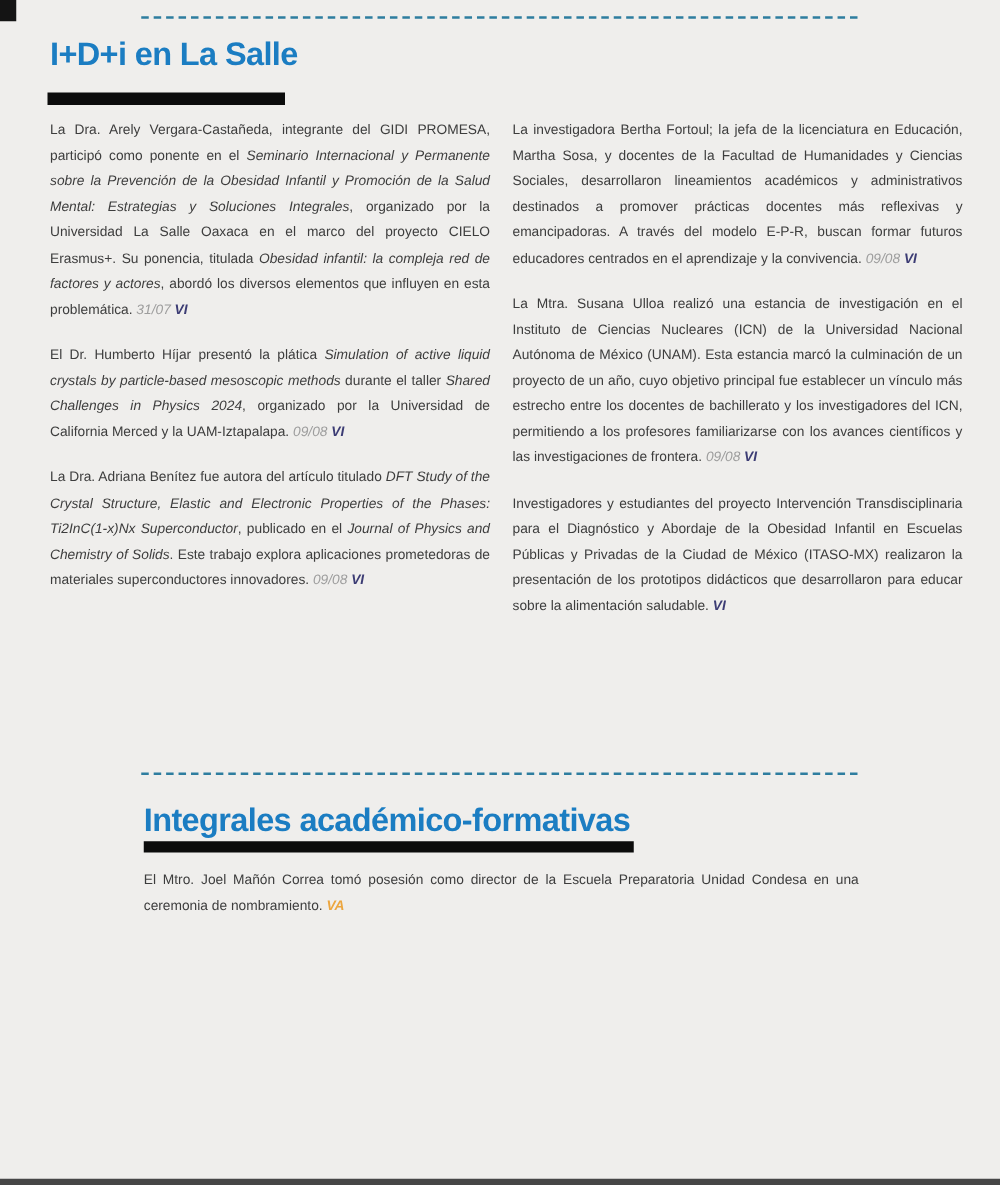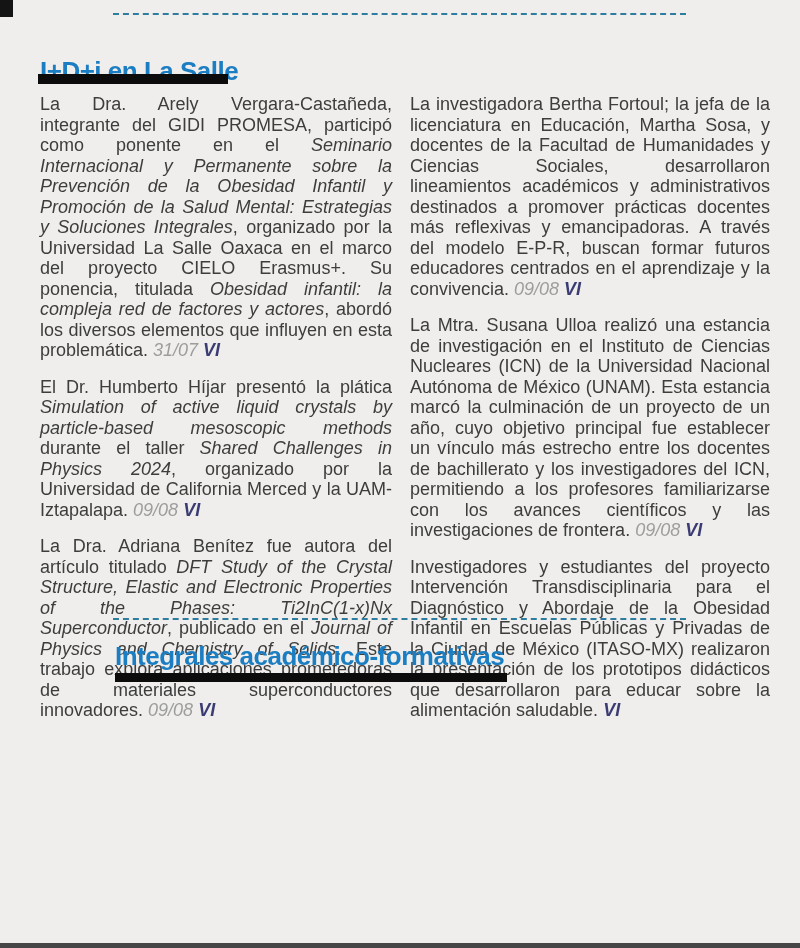--- a/index.html
+++ b/index.html
@@ -18,36 +18,36 @@
     position:absolute;left:113px;width:573px;height:0;
     border-top:2px dashed #2e7d9f;
   }
   .dash-top{top:13px;}
   .dash-mid{top:618px;}
   h1.sec-title{
     position:absolute;margin:0;
     font-size:26px;font-weight:bold;letter-spacing:-0.5px;
     color:#1b7dc2;
   }
-  #title-1{left:40px;top:56px;}
+  #title-1{left:40px;top:28px;}
   #title-2{left:115px;top:641px;}
   .bar{position:absolute;background:#0c0c0c;}
   .bar1{left:38px;top:74px;width:190px;height:10px;}
   .bar2{left:115px;top:673px;width:392px;height:9px;}
   .cols{
     position:absolute;left:40px;top:94px;width:730px;
     display:flex;gap:18px;
   }
   .col{flex:0 0 auto;}
   .col-left{width:352px;}
   .col-right{width:360px;}
   p.news{
     margin:0 0 16px 0;
     text-align:justify;
-    font-size:18px;
+    font-size:11px;
     line-height:20.5px;
   }
   #s2-paras{
     position:absolute;left:115px;top:694px;width:572px;
   }
   #s2-paras p.news{line-height:21px;margin:0 0 10px 0;}
   #s2-paras p.news:nth-child(3){margin-top:24px;}
   p.news i{font-style:italic;}
   span.date{
     font-style:italic;
@@ -83,15 +83,16 @@
       <p class="news"><span>Investigadores y estudiantes del proyecto Intervención Transdisciplinaria para el Diagnóstico y Abordaje de la Obesidad Infantil en Escuelas Públicas y Privadas de la Ciudad de México (ITASO-MX) realizaron la presentación de los prototipos didácticos que desarrollaron para educar sobre la alimentación saludable. </span><span class="tag" style="color: rgb(60, 60, 116);">VI</span></p>
     </div>
 </div>
 
 <div class="dash dash-mid"></div>
 
 <h1 class="sec-title" id="title-2">Integrales académico-formativas</h1>
 <div class="bar bar2"></div>
 
 <div id="s2-paras">
+    <p class="news"><span>El Mtro. Joel Mañón Correa tomó posesión como director de la Escuela Preparatoria Unidad Condesa en una  ceremonia de nombramiento. </span><span class="tag" style="color: rgb(236, 166, 63);">VA</span></p>
   </div>
 
 <div class="bottom-bar"></div>
 
 </body></html>

